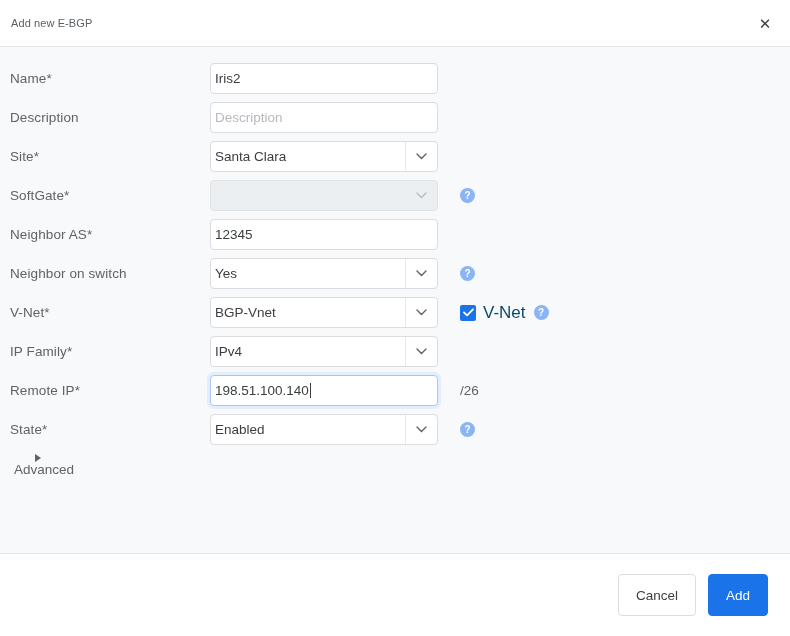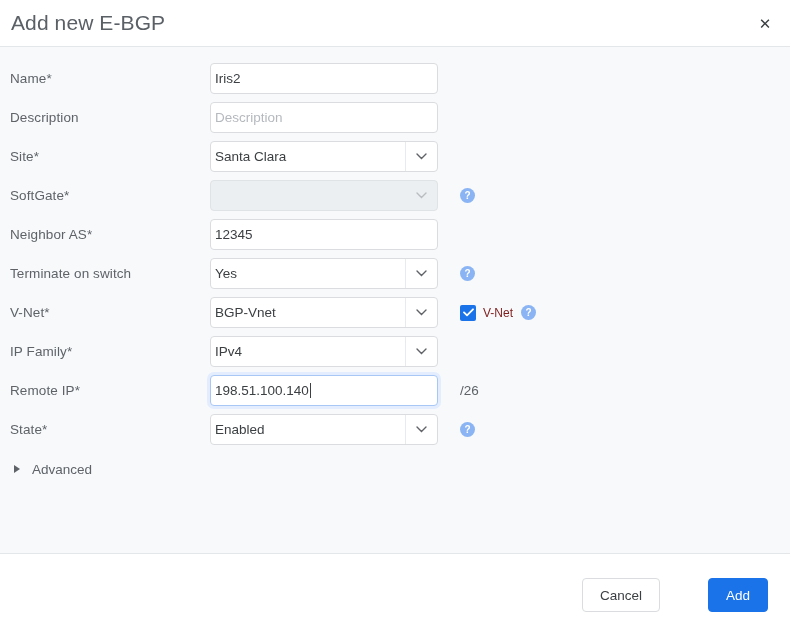--- a/index.html
+++ b/index.html
@@ -29,21 +29,21 @@
     height: 47px;
     min-height: 47px;
     background: #ffffff;
     border-bottom: 1px solid #e4e7ea;
     display: flex;
     align-items: center;
     padding: 0 14px 0 11px;
     box-sizing: border-box;
   }
   .dialog-title {
-    font-size: 21px;
+    font-size: 11px;
     color: #5a6066;
     font-weight: 400;
     letter-spacing: 0.1px;
     flex: 1;
   }
   .close-btn {
     width: 22px;
     height: 22px;
     display: flex;
     align-items: center;
@@ -190,33 +190,34 @@
     border-radius: 2px;
     background: #1a73e8;
     display: flex;
     align-items: center;
     justify-content: center;
     cursor: pointer;
     flex: none;
   }
   .checkbox svg { display:block; }
   .checkbox-label {
-    font-size: 12px;
-    color: #7f1d1d;
+    font-size: 17px;
+    color: #0c4a6e;
   }
 
   
   .advanced-row {
     display: flex;
     align-items: center;
     padding-left: 14px;
     height: 30px;
     margin-top: 5px;
     cursor: pointer;
     width: fit-content;
+    flex-direction: column;
   }
   .tri {
     width: 0; height: 0;
     border-left: 6px solid #5f6368;
     border-top: 4.5px solid transparent;
     border-bottom: 4.5px solid transparent;
     margin-right: 12px;
   }
   .advanced-label {
     font-size: 13.5px;
@@ -229,31 +230,30 @@
     min-height: 82px;
     background: #ffffff;
     display: flex;
     align-items: center;
     justify-content: flex-end;
     padding-right: 22px;
     gap: 12px;
     box-sizing: border-box;
   }
   .btn {
-    height: 34px;
+    height: 42px;
     border-radius: 4px;
     font-size: 13.5px;
     padding: 0 17px;
     display: flex;
     align-items: center;
     justify-content: center;
     cursor: pointer;
     box-sizing: border-box;
     user-select: none;
-    margin-left: 36px;
   }
   .btn-secondary {
     background: #ffffff;
     border: 1px solid #dadce0;
     color: #3c4043;
   }
   .btn-primary {
     background: #1a73e8;
     border: 1px solid #1a73e8;
     color: #ffffff;
@@ -326,21 +326,21 @@
     <div class="form-row">
       <div class="row-label">Neighbor AS*</div>
       <div class="control-wrap">
         <div class="field">
             <span>12345</span>
           </div>
       </div>
     </div>
 
     <div class="form-row">
-      <div class="row-label">Terminate on switch</div>
+      <div class="row-label">Neighbor on switch</div>
       <div class="control-wrap">
         <div class="field select">
           <span class="sel-value">Yes</span>
           <span class="sep"></span>
           <span class="chev">
               <svg width="11" height="7" viewBox="0 0 11 7">
                 <path d="M1 1 L5.5 5.5 L10 1" stroke="#5f6368" stroke-width="1.4" fill="none" stroke-linecap="round"></path>
               </svg>
             </span>
         </div>

